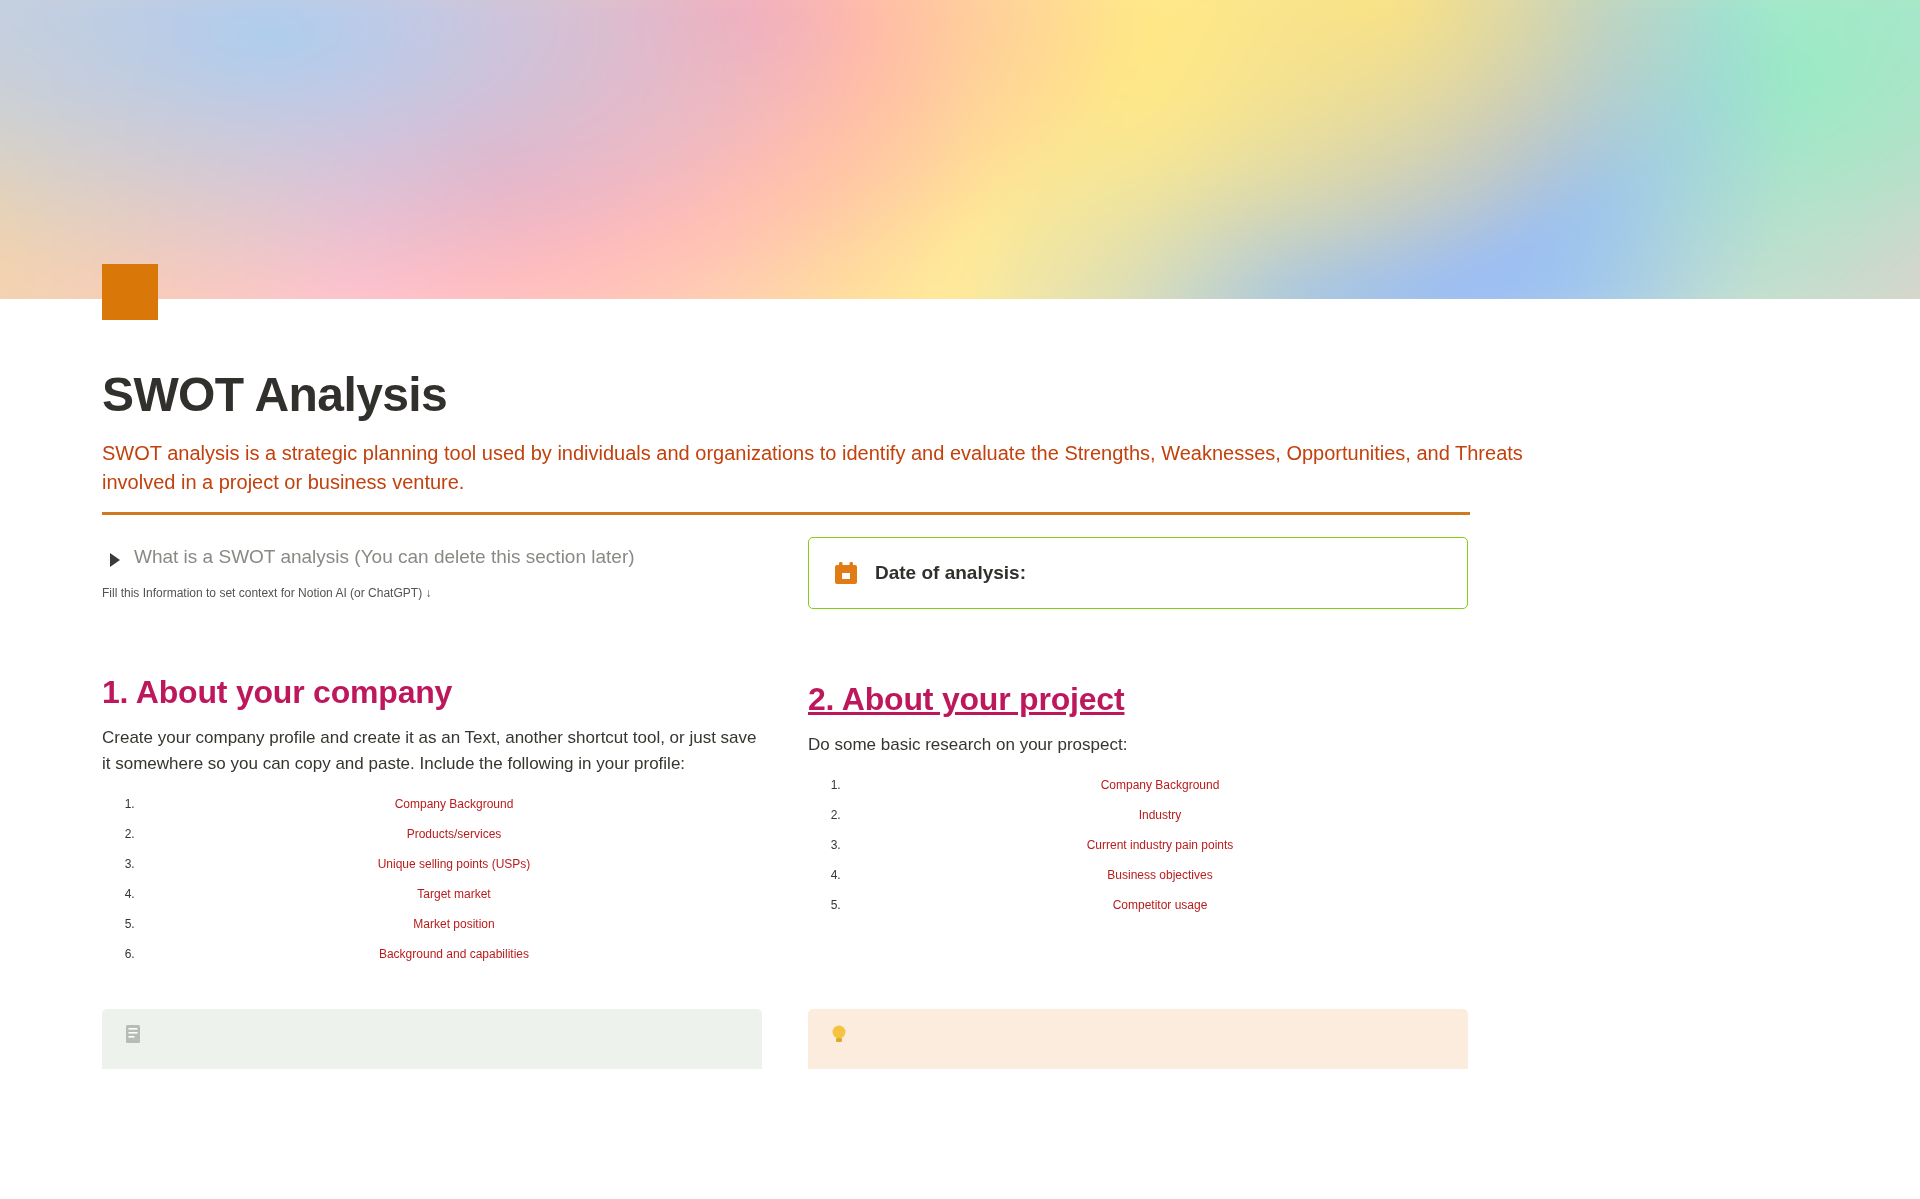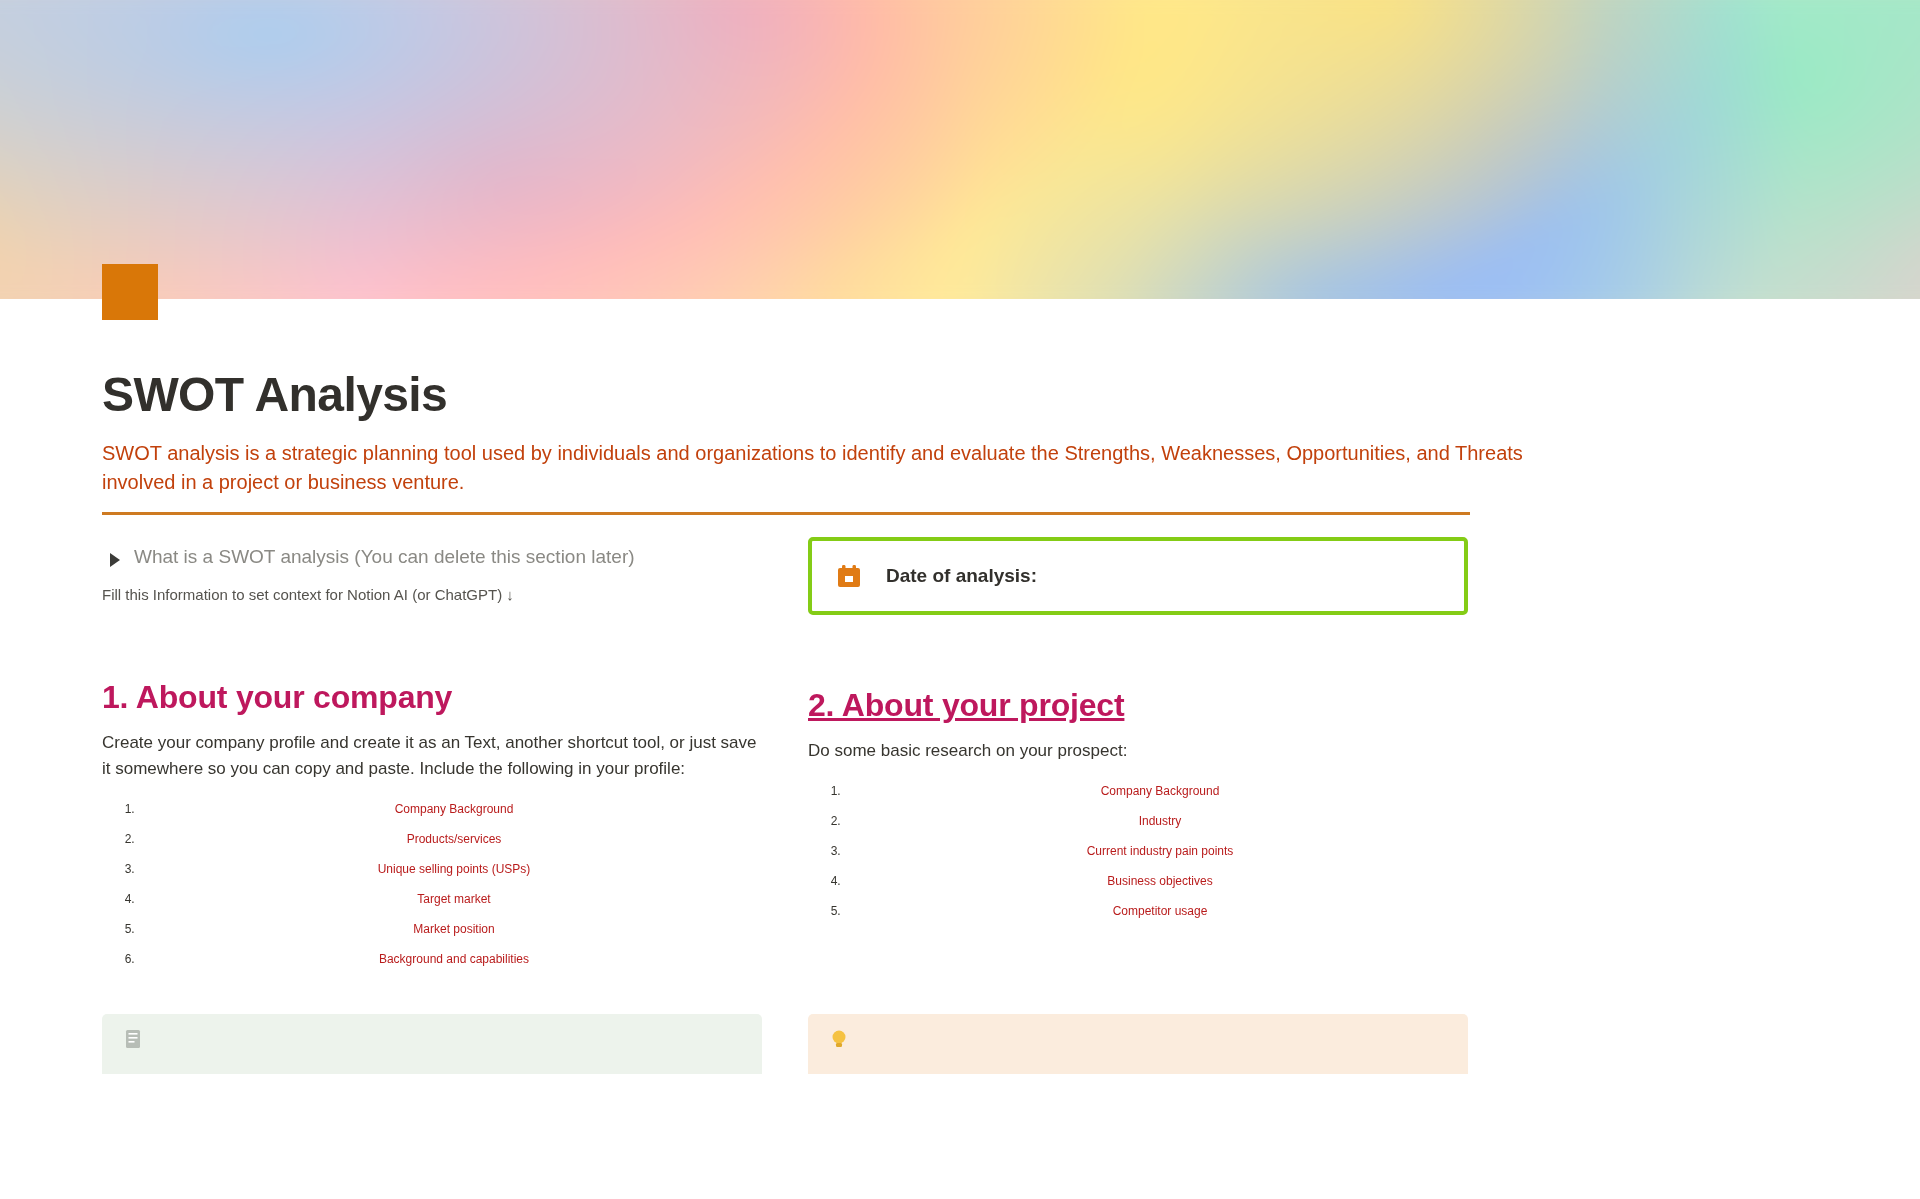--- a/index.html
+++ b/index.html
@@ -111,35 +111,35 @@
     margin-top: 6px;
     flex: 0 0 auto;
   }
   .toggle-label {
     font-size: 19px;
     line-height: 1.45;
     color: #8a8984;
   }
 
   .note-line {
-    font-size: 15px;
+    font-size: 12px;
     line-height: 1.5;
     color: #55534e;
     padding: 10px 0 0 0;
   }
 
   
   .callout {
-    border: 4px solid #84cc16;
+    border: 1px solid #84cc16;
     border-radius: 5px;
     background: #ffffff;
     padding: 22px 24px;
     display: flex;
     align-items: center;
-    gap: 24px;
+    gap: 16px;
     min-height: 70px;
   }
   .callout-icon { flex: 0 0 auto; line-height: 0; }
   .callout-text {
     font-size: 19px;
     font-weight: bold;
     color: #32302c;
   }
 
   

